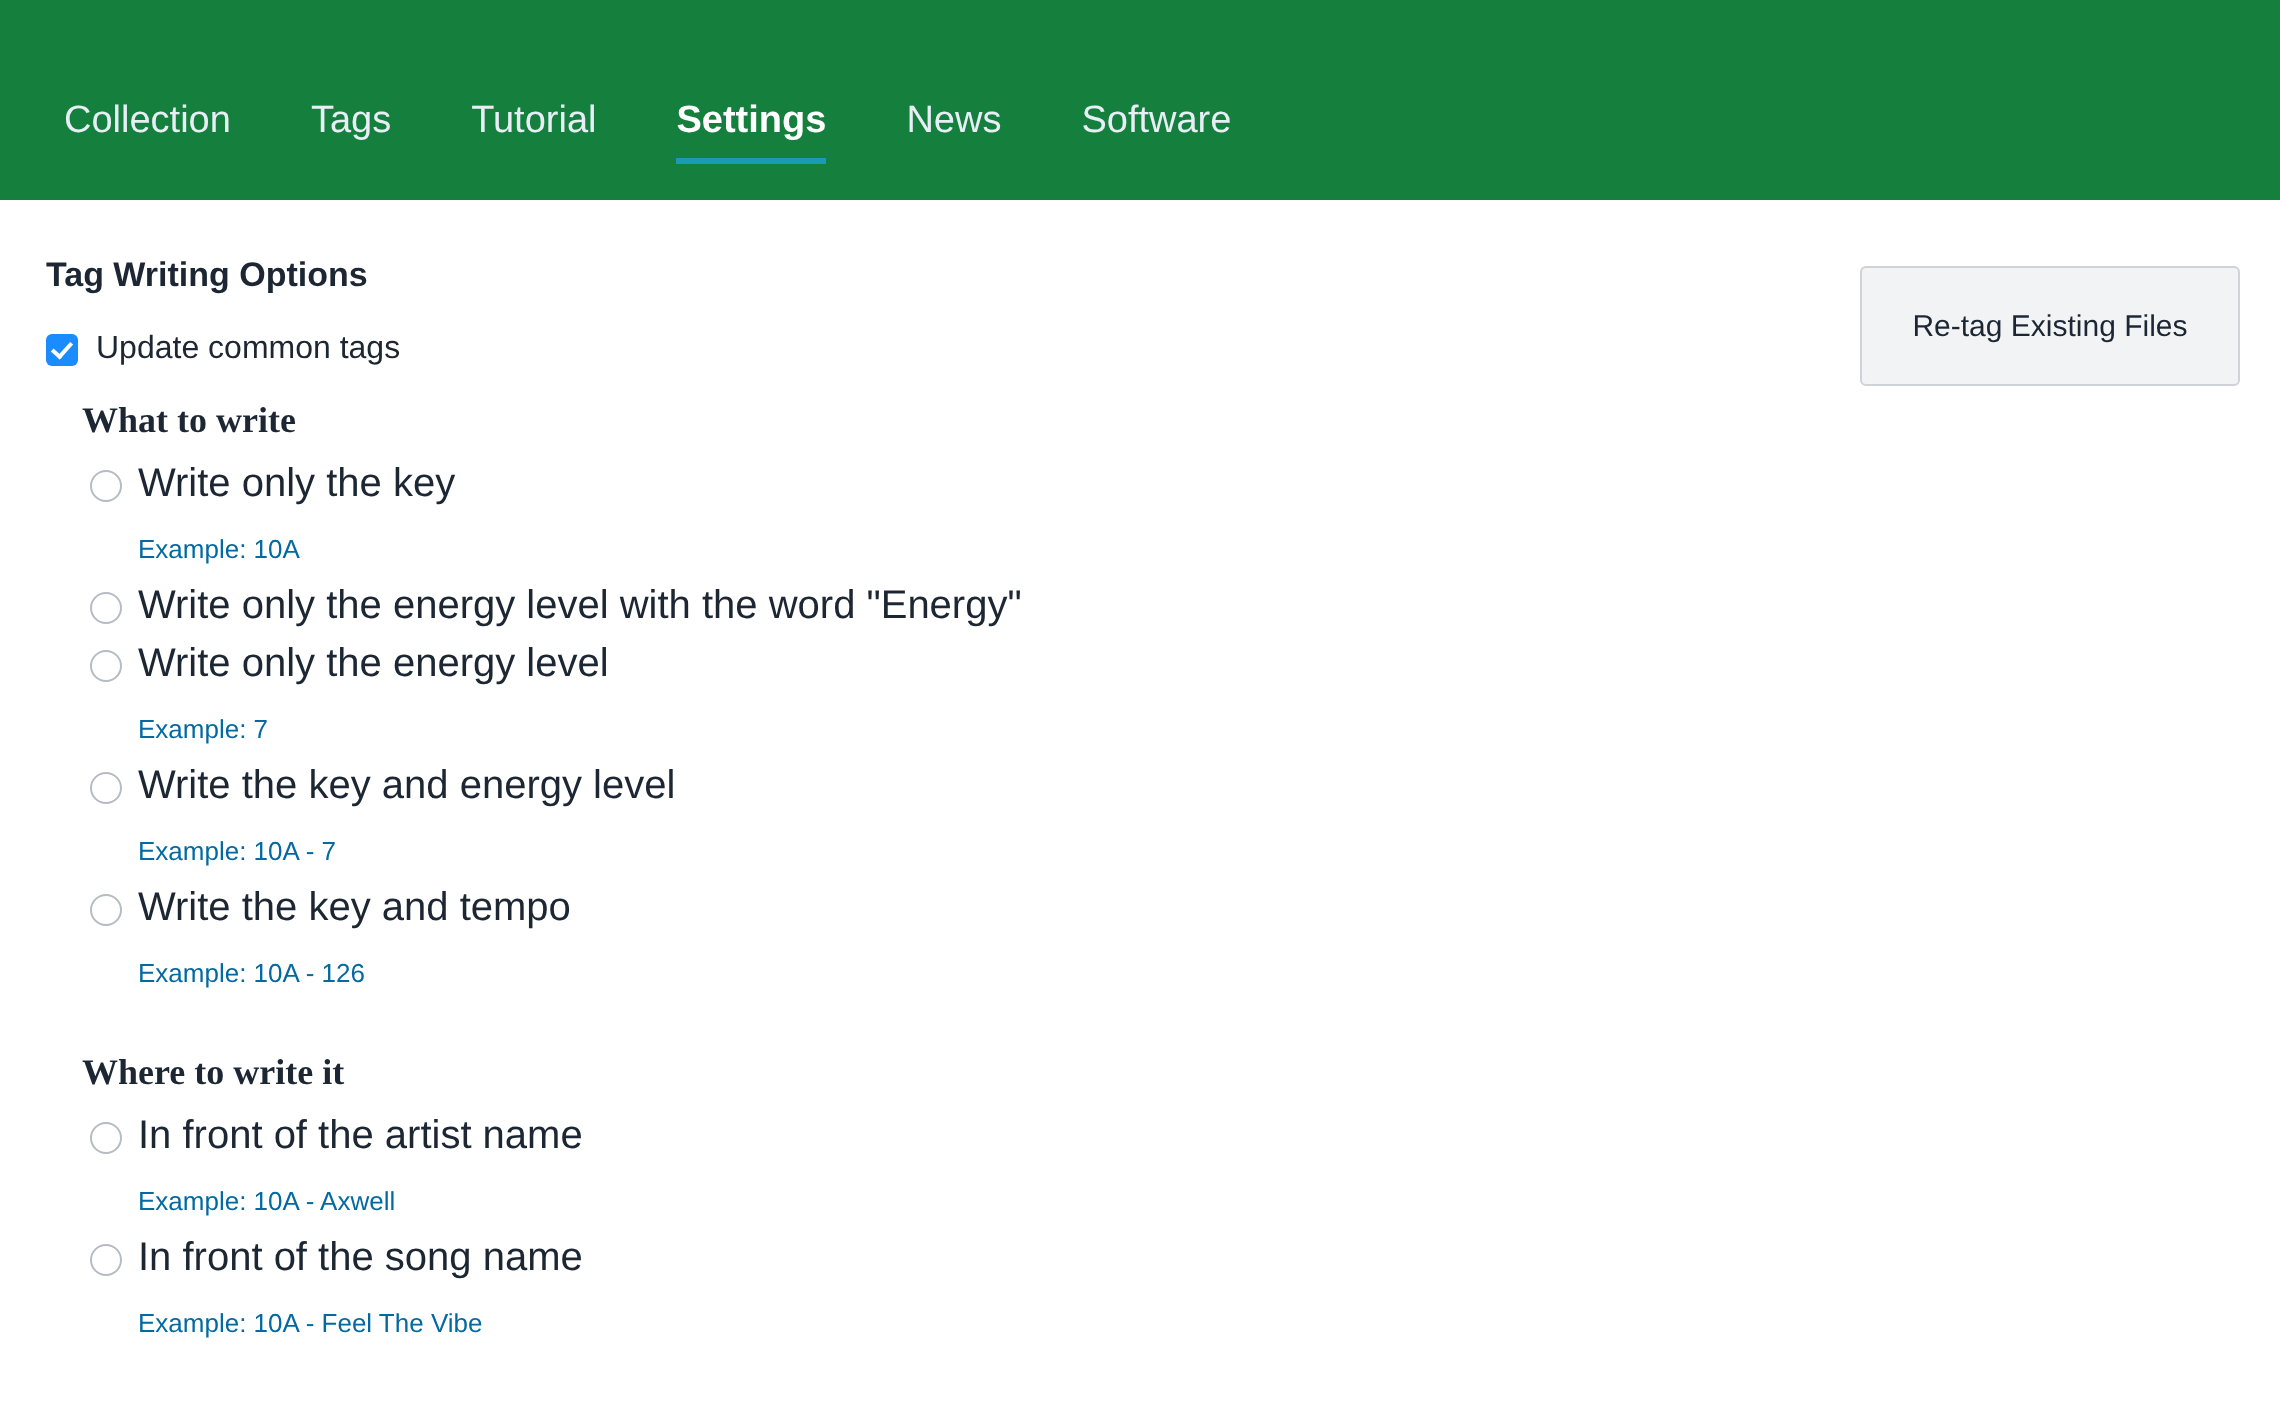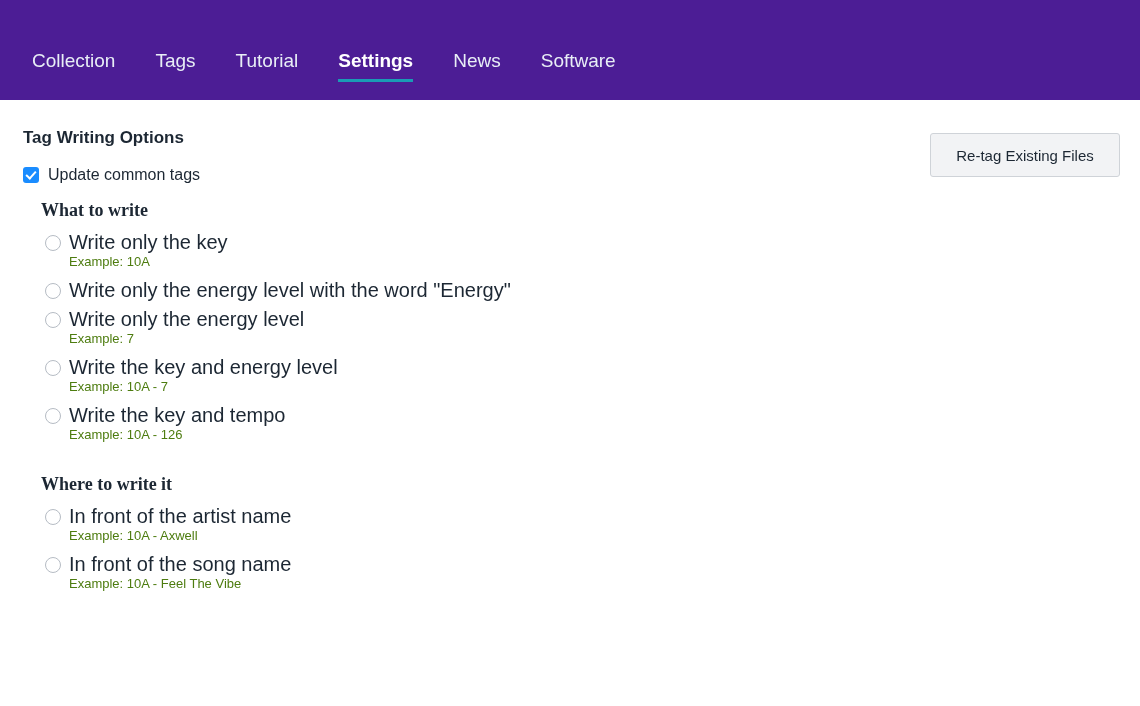--- a/index.html
+++ b/index.html
@@ -10,21 +10,21 @@
     height: 706px;
     background: #ffffff;
     font-family: "Liberation Sans", sans-serif;
     overflow: hidden;
   }
 
   
   .navbar {
     width: 100%;
     height: 100px;
-    background: #4c1d95;
+    background: #15803d;
     display: flex;
     align-items: center;
     padding: 0 0 0 32px;
   }
   .nav-items {
     display: flex;
     align-items: flex-end;
     gap: 0;
     height: 100%;
     padding-bottom: 18px;
@@ -142,33 +142,33 @@
   }
   .radio-texts { display: block; }
   .radio-label {
     font-size: 20px;
     color: #1c2733;
     line-height: 20px;
     display: block;
   }
   .radio-example {
     font-size: 13px;
-    color: #4d7c0f;
+    color: #0369a1;
     line-height: 18px;
     display: block;
-    margin-top: 1px;
+    margin-top: 14px;
   }
 
   
   .retag-button {
     position: absolute;
     right: 20px;
     top: 33px;
     width: 190px;
-    height: 44px;
+    height: 60px;
     background: #f2f3f5;
     border: 1px solid #cfd3d8;
     border-radius: 3px;
     color: #1c2733;
     font-size: 15px;
     font-family: "Liberation Sans", sans-serif;
     cursor: pointer;
   }
 </style>
 </head>

